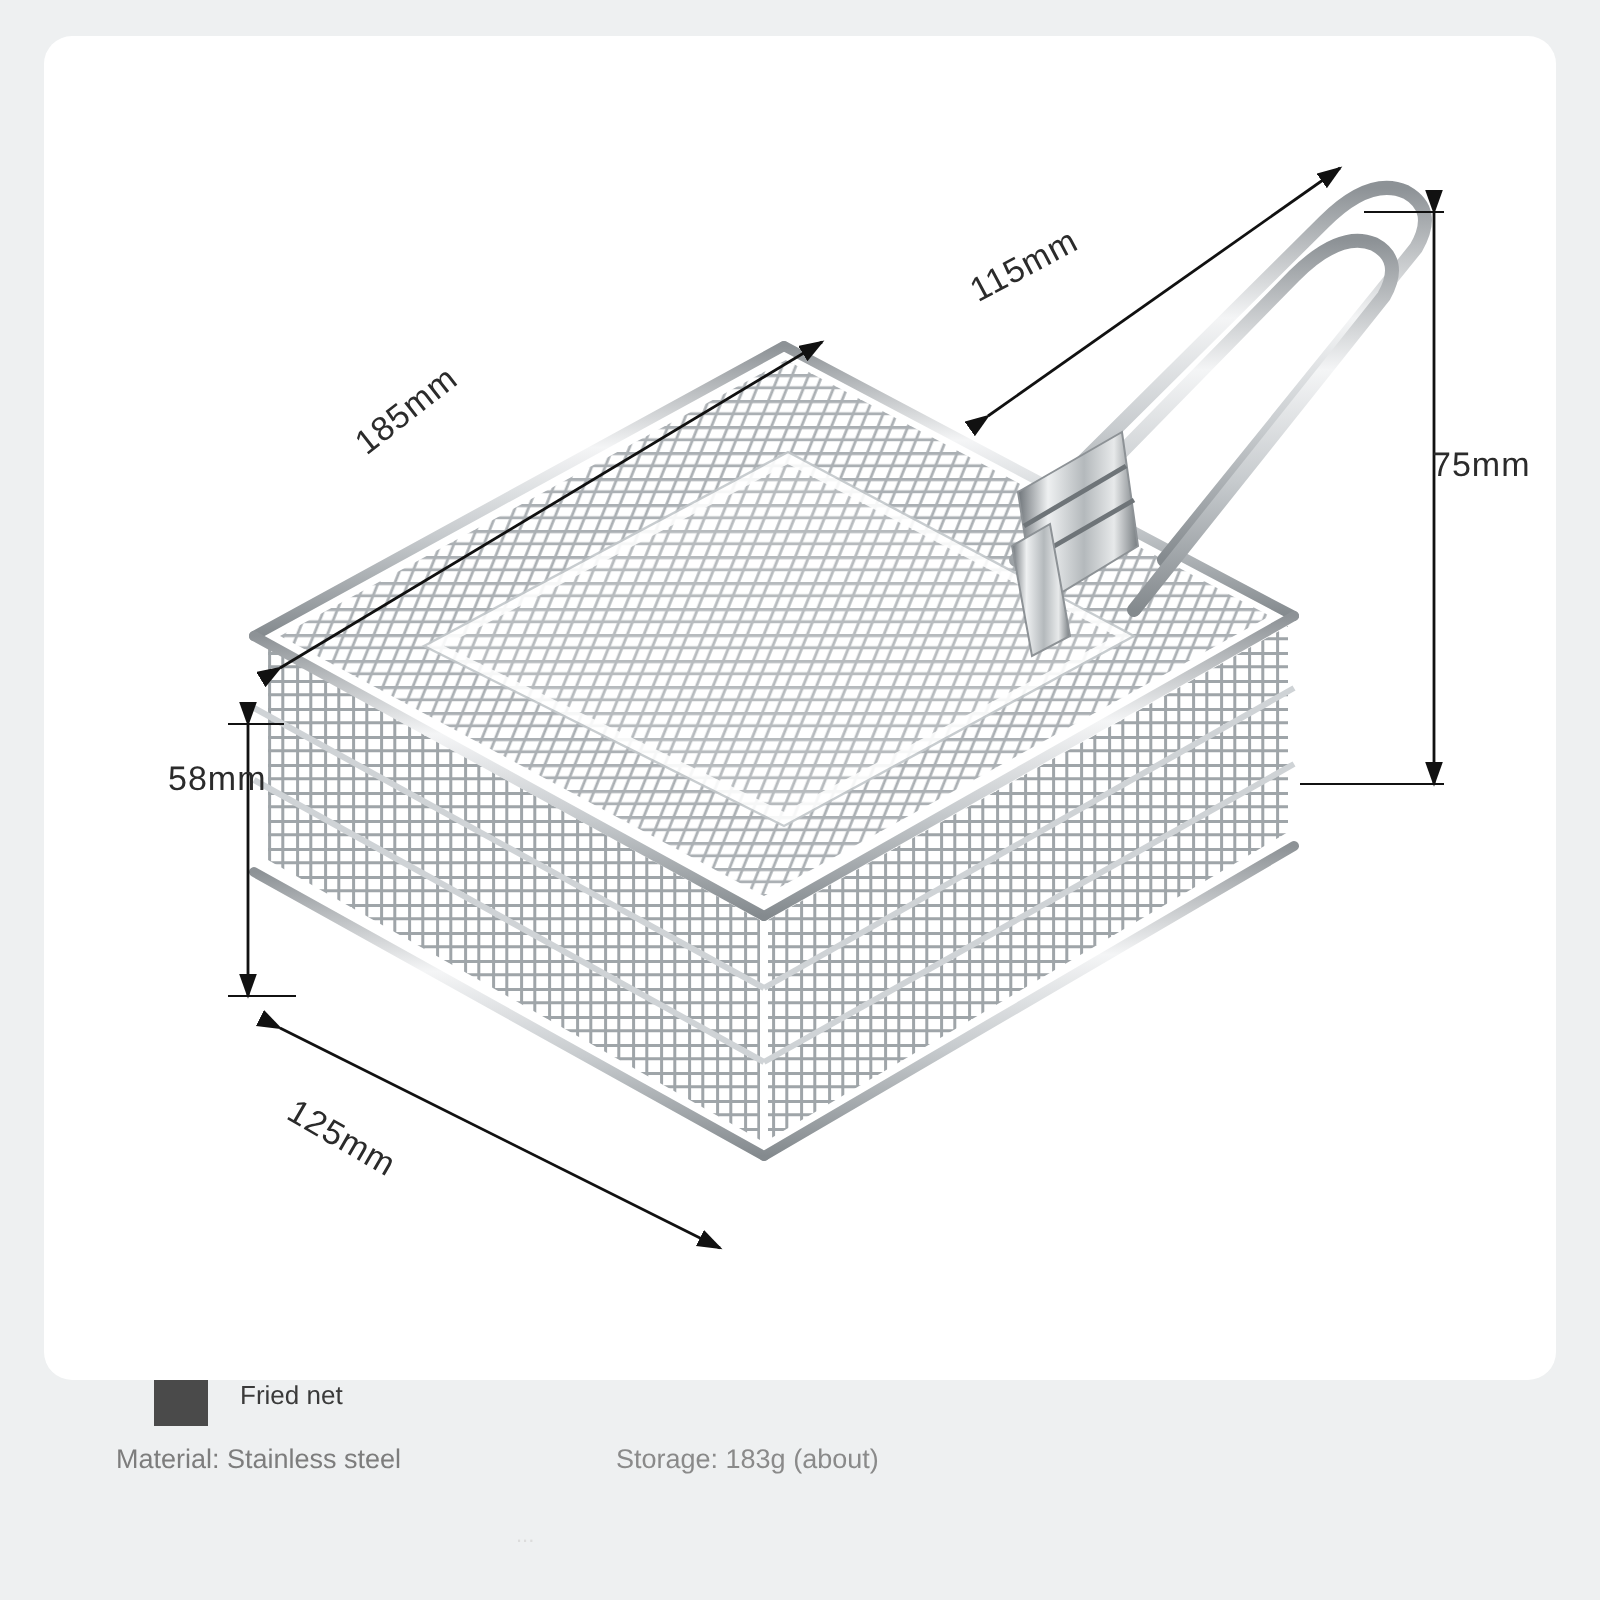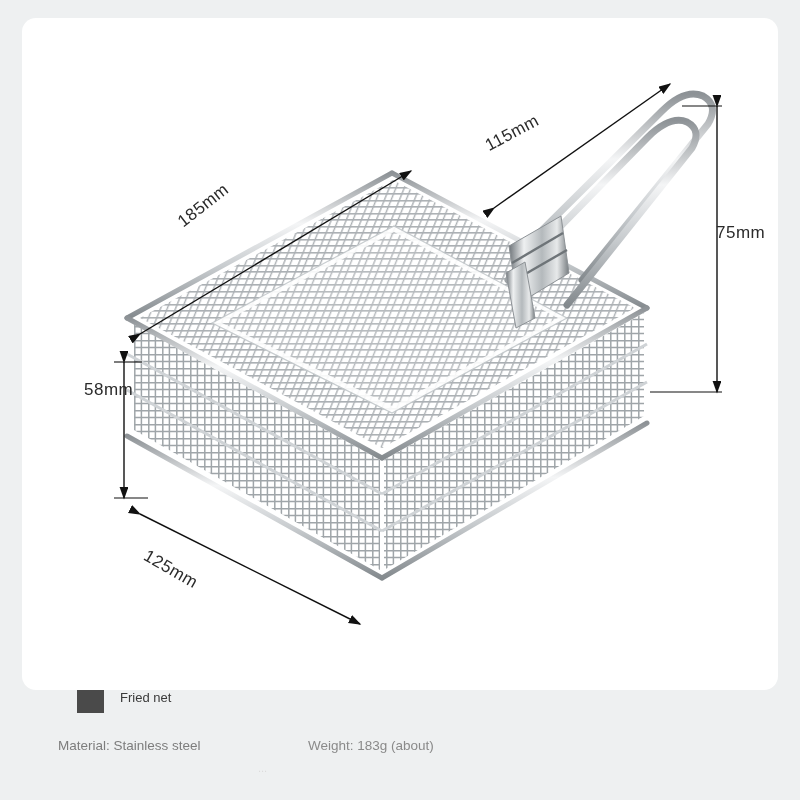--- a/index.html
+++ b/index.html
@@ -102,21 +102,20 @@
     font-size: 13px;
     color: #3a3a3a;
   }
   
   .frow1 {
     position: absolute;
     left: 0;
     top: 22px;
     width: 756px;
     height: 22px;
-    margin-top: 16px;
   }
   .frow2 {
     position: absolute;
     left: 0;
     top: 50px;
     width: 756px;
     height: 24px;
   }
   .f-material {
     position: absolute;
@@ -266,20 +265,20 @@
     <div class="legend">
       <div class="legend-swatch"></div>
       <div class="legend-text">Fried net</div>
     </div>
 
   </div>
 
   <div class="footer">
     <div class="frow1">
       <div class="f-material">Material: Stainless steel</div>
-      <div class="f-weight">Weight: 183g (about)</div>
+      <div class="f-weight">Storage: 183g (about)</div>
     </div>
     <div class="frow2">
       <div class="f-ghost">...</div>
     </div>
   </div>
 
 </div>
 
 </body></html>

